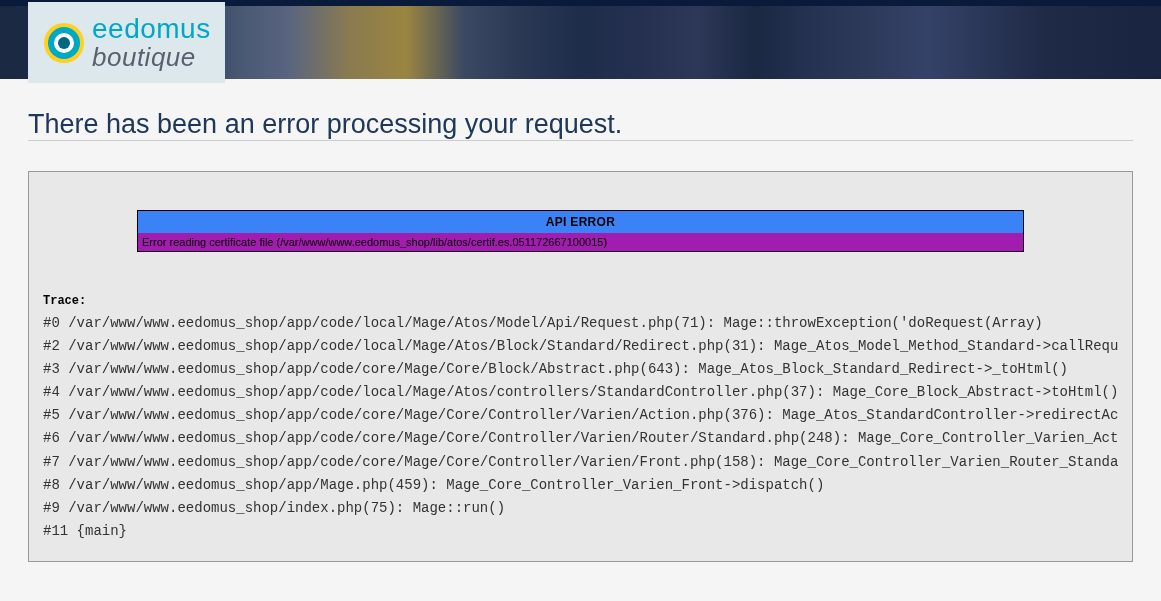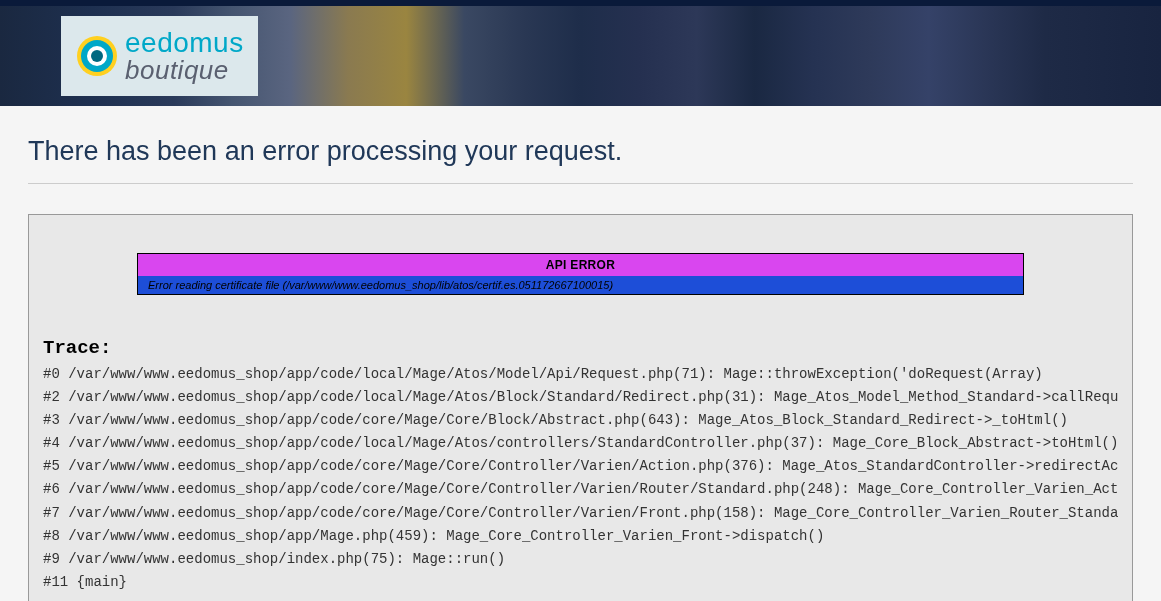--- a/index.html
+++ b/index.html
@@ -1,30 +1,29 @@
 <!DOCTYPE html>
 <html><head>
   <meta charset="utf-8">
   <style>
     * { margin: 0; padding: 0; box-sizing: border-box; }
     body { font-family: Arial, Helvetica, sans-serif; background: #f5f5f5; }
     .top-bar { height: 6px; background: #0a1a3a; }
     .header {
-      height: 100px;
+      height: 73px;
       background: linear-gradient(90deg,
         #1a2840 0%, #1e3050 8%, #2a3a5a 15%,
         #455570 20%, #5a6580 25%, #8a7a50 30%,
         #9a8540 35%, #3a4862 40%, #2a3854 45%,
         #1e2d4a 50%, #253050 55%, #2d3858 60%,
         #1a2842 65%, #253252 70%, #2e3a5a 75%,
         #354268 80%, #2a3656 85%, #1e2a46 90%, #182440 100%);
       position: relative;
       display: flex;
       align-items: center;
-      padding-left: 33px;
     }
     .logo-box {
       background: #dce8ec;
       padding: 12px 14px;
       margin-left: 28px;
       display: flex;
       align-items: center;
     }
     .logo-circle {
       width: 44px;
@@ -35,59 +34,58 @@
     .logo-circle svg { width: 44px; height: 44px; }
     .logo-text { line-height: 1.05; }
     .logo-top { color: #00a8c8; font-size: 28px; font-weight: 400; letter-spacing: 0.5px; }
     .logo-bottom { color: #5a6070; font-size: 26px; font-weight: 400; letter-spacing: 0.5px; font-style: italic; }
     .content { padding: 30px 28px 20px 28px; }
     .page-title {
       color: #203858;
       font-size: 27px;
       font-weight: normal;
       border-bottom: 1px solid #ccc;
-      padding-bottom: 16px;
+      padding-bottom: 0;
       margin-bottom: 30px;
     }
     .error-panel {
       border: 1px solid #999;
       background: #e8e8e8;
       padding: 38px 108px 18px 108px;
       margin-bottom: 0;
     }
     .error-table {
       width: 100%;
       border: 1px solid #000;
       border-collapse: collapse;
       margin-bottom: 42px;
       font-size: 12px;
     }
     .error-header {
-      background: #d946ef;
+      background: #3b82f6;
       color: #000;
       text-align: center;
       font-weight: bold;
       padding: 4px 0;
       font-size: 12px;
       letter-spacing: 0.3px;
     }
     .error-message {
-      background: #1d4ed8;
+      background: #a21caf;
       color: #000;
-      padding: 3px 10px;
+      padding: 3px 4px;
       font-size: 11px;
-      font-style: italic;
     }
     .trace-section {
       margin-left: -94px;
       margin-right: -94px;
     }
     .trace-label {
       font-family: "Courier New", monospace;
-      font-size: 19px;
+      font-size: 12px;
       font-weight: bold;
       color: #000;
       margin-bottom: 4px;
     }
     .trace-lines {
       font-family: "Courier New", monospace;
       font-size: 14px;
       color: #333;
       line-height: 1.65;
       white-space: nowrap;

